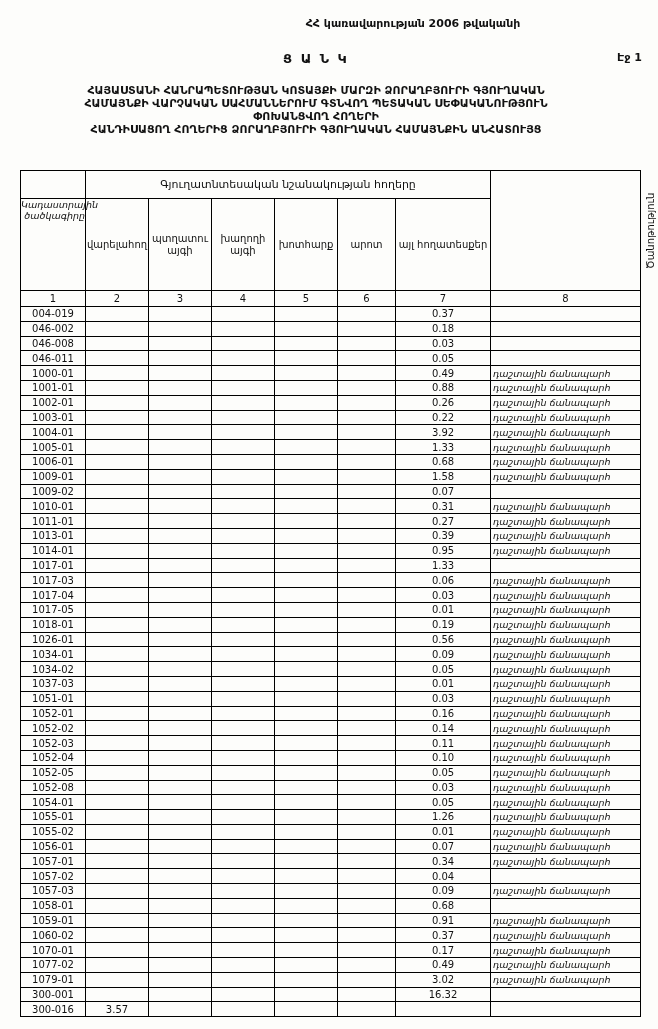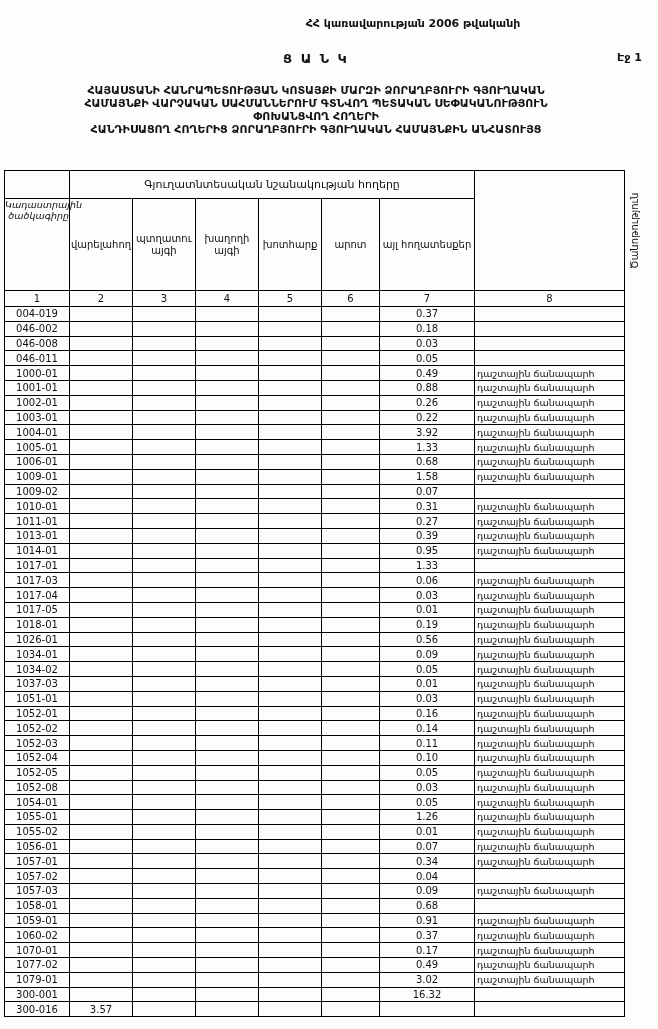--- a/index.html
+++ b/index.html
@@ -25,21 +25,21 @@
   }
 
   .titleblock {
     position: absolute; top: 51px; left: 5px; width: 622px;
     text-align: center; font-weight: bold;
   }
   .doc-title { font-size: 13px; letter-spacing: 2px; margin-bottom: 18px; }
   .subtitle-line { font-size: 11px; line-height: 13px; }
 
   table.land {
-    position: absolute; top: 170px; left: 4px;
+    position: absolute; top: 170px; left: 20px;
     width: 620px;
     border-collapse: collapse;
     table-layout: fixed;
   }
   table.land th, table.land td {
     border: 1px solid #000;
     padding: 0;
     font-weight: normal;
     color: #111;
   }
@@ -77,20 +77,21 @@
     font-size: 10px;
     line-height: 13px;
     text-align: center;
     white-space: nowrap;
     overflow: hidden;
   }
   tbody.data td.note-cell {
     text-align: left;
     padding-left: 2px;
     font-size: 9.5px;
+    font-style: italic;
   }
 </style>
 </head>
 <body>
 
 <div class="page-label">Էջ 1</div>
 
 <div class="annex">
   <div class="annex-line">ՀՀ կառավարության 2006 թվականի</div>
 </div>

